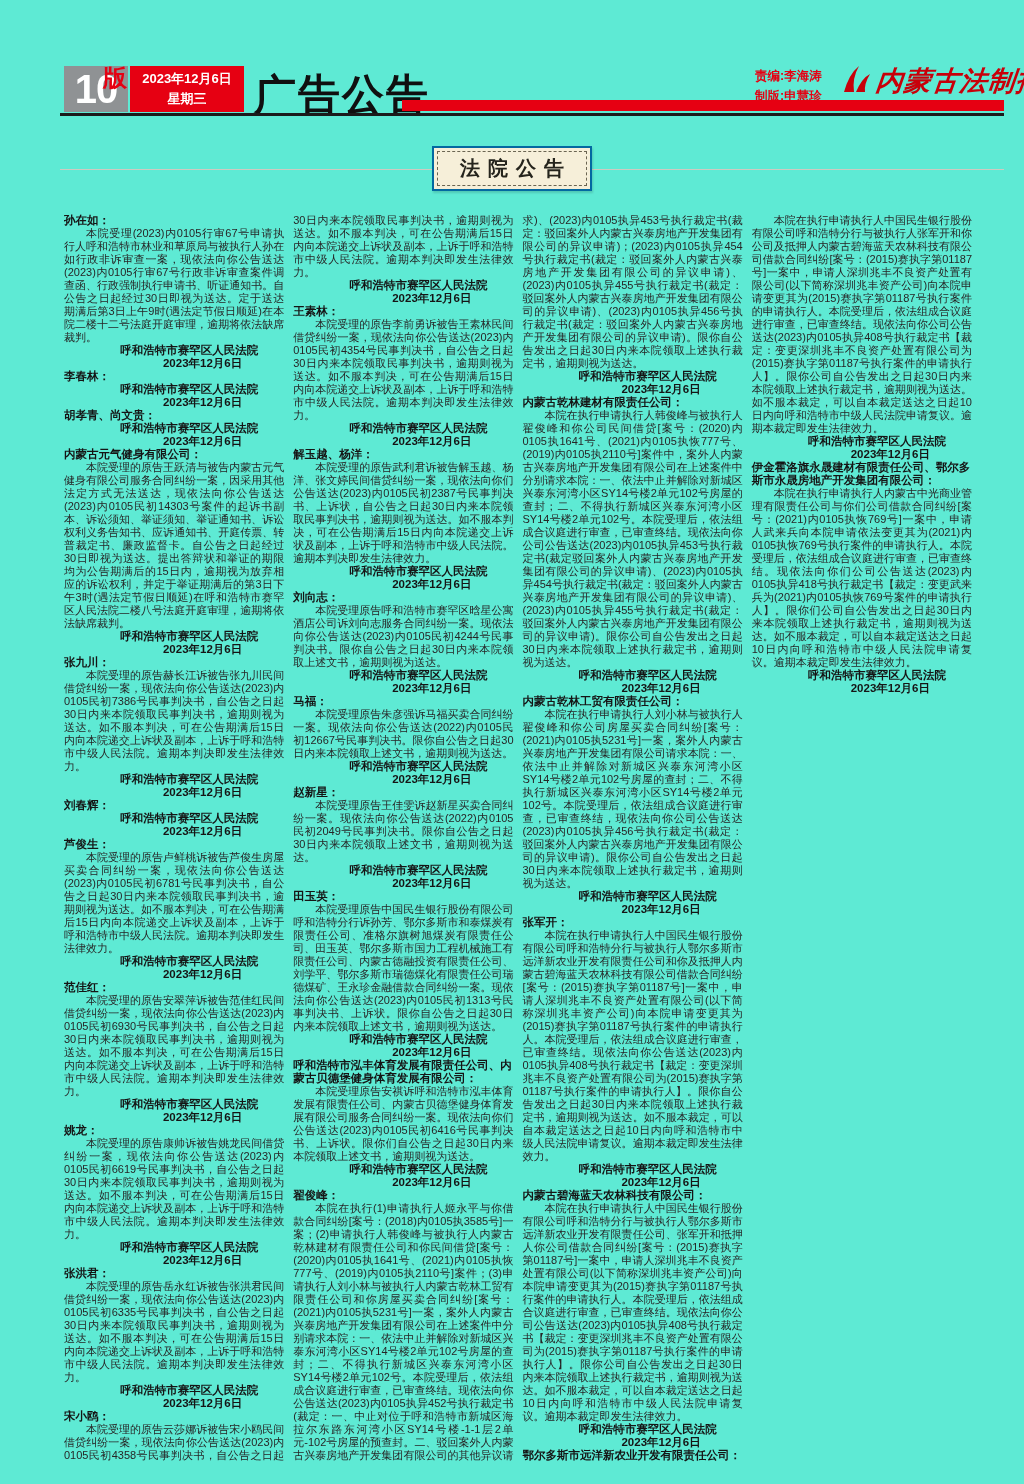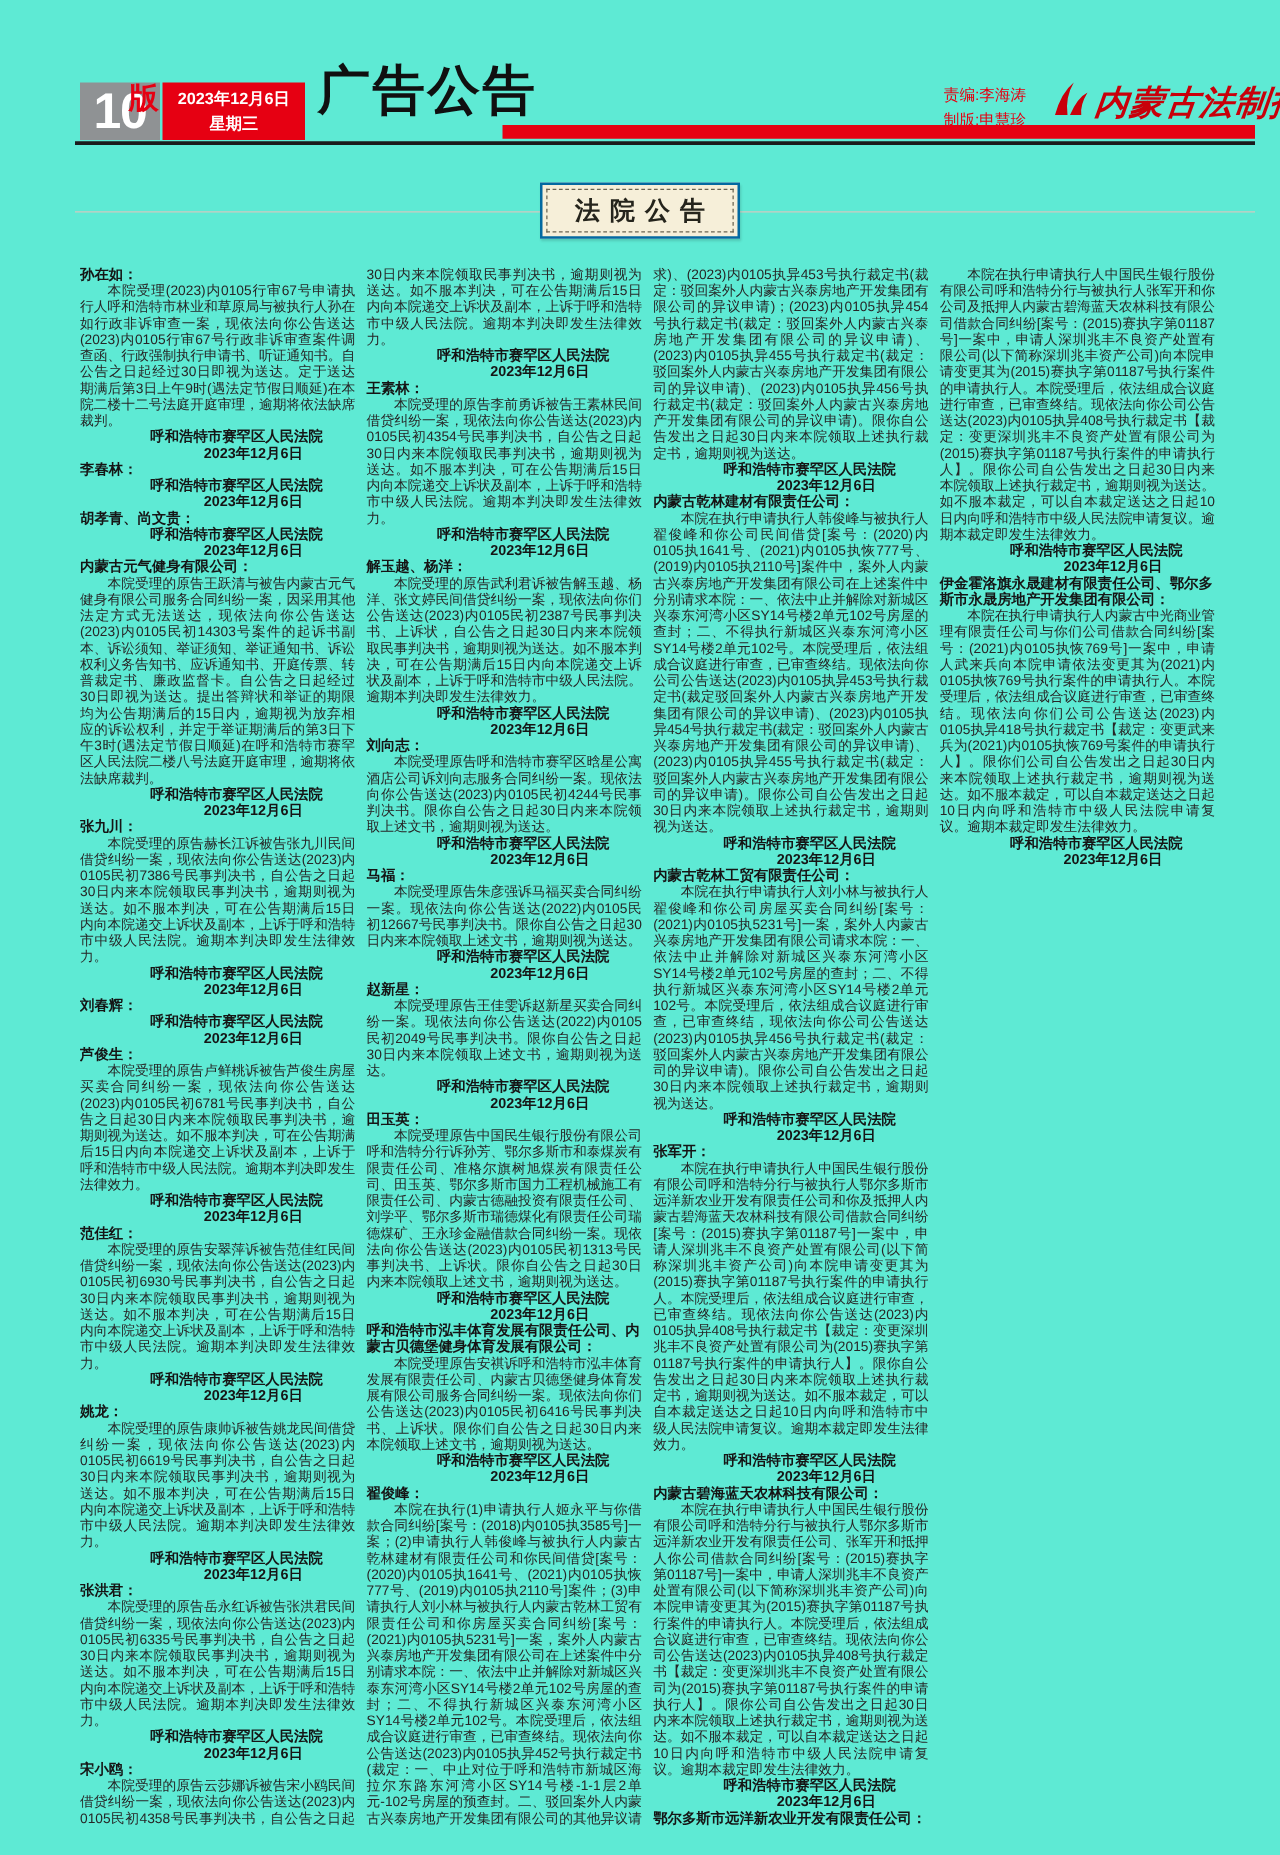--- a/index.html
+++ b/index.html
@@ -7,24 +7,24 @@
   body { font-family:"Liberation Sans", sans-serif; }
   .page { position:relative; width:1024px; height:1484px; background:#5eead4; overflow:hidden; color:#232323; }
 
   
   .pageno-box { position:absolute; left:64px; top:66px; width:64px; height:46px;
     background:#8f9294; color:#ffffff; font-size:40px; font-weight:900;
     display:flex; align-items:center; justify-content:center; letter-spacing:-1px; }
   .ban-char { position:absolute; left:103px; top:62px; color:#e60012; font-size:24px; font-weight:900; z-index:1; }
   .date-box { position:absolute; left:130px; top:66px; width:114px; height:46px; background:#e60012;
     color:#fff; font-weight:700; text-align:center; font-size:13px; line-height:20px; padding-top:3px; z-index:2; }
-  .section-title { position:absolute; left:254px; top:44px; font-size:42px; font-weight:900;
+  .section-title { position:absolute; left:254px; top:67px; font-size:42px; font-weight:900;
     letter-spacing:2px; color:#101010; font-family:"Liberation Sans", sans-serif; }
   .red-bar { position:absolute; left:402px; top:100px; width:602px; height:11px; background:#e60012; }
-  .credits { position:absolute; left:755px; top:66px; color:#e60012; font-size:12.5px; font-weight:400; line-height:20px; }
+  .credits { position:absolute; left:755px; top:66px; color:#e60012; font-size:12.5px; font-weight:700; line-height:20px; }
   .masthead { position:absolute; left:840px; top:62px; display:flex; align-items:center; gap:4px; }
   .masthead-text { color:#c8000a; font-size:27px; font-weight:900; font-style:italic;
     letter-spacing:1px; transform:skewX(-6deg); white-space:nowrap; }
   .black-rule { position:absolute; left:60px; top:113px; width:944px; height:2.5px; background:#1b1b1b; }
 
   
   .badge-line { position:absolute; left:60px; top:169px; width:944px; height:1px; background:#cfcac0; }
   .badge { position:absolute; left:50%; top:146px; transform:translateX(-50%);
     background:#f6efd9; border:2px solid #0369a1; padding:3px; z-index:3;
     box-shadow:1px 2px 2px rgba(0,0,0,0.15); }

